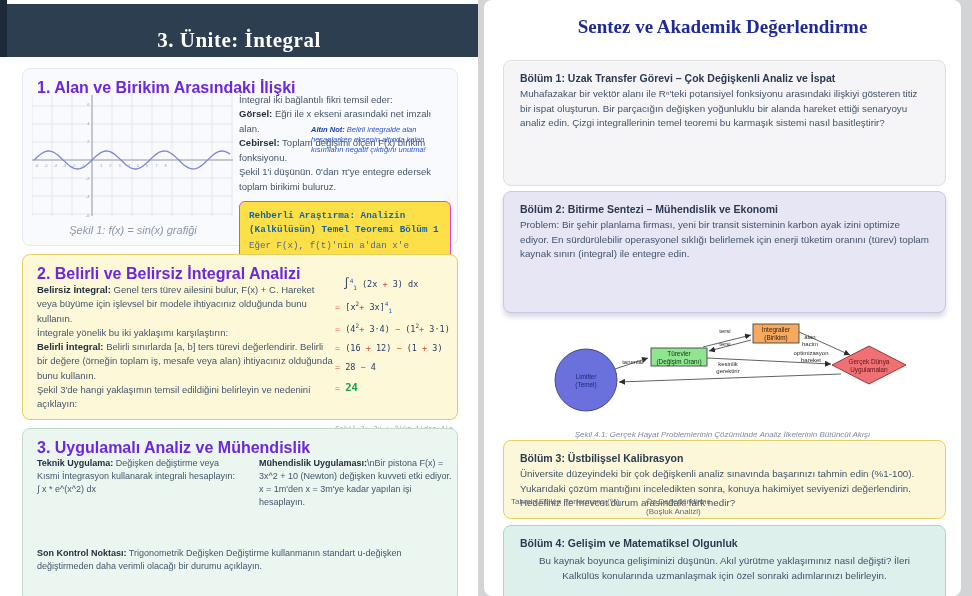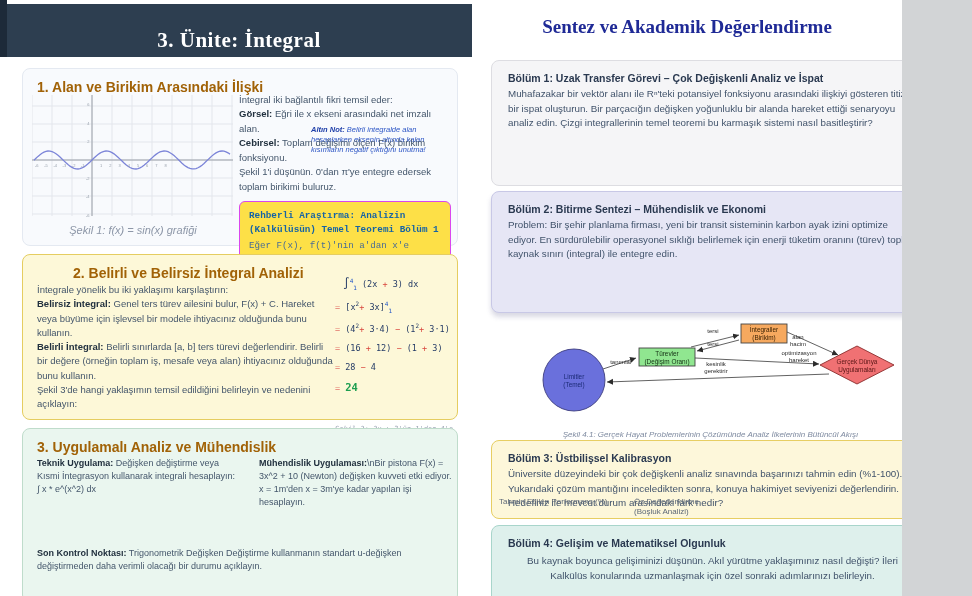--- a/index.html
+++ b/index.html
@@ -4,33 +4,33 @@
 <style>
   html,body{margin:0;padding:0;}
   body{
     width:972px;height:596px;position:relative;overflow:hidden;
     background:#d2d4d6;
     font-family:"Liberation Sans", sans-serif;
     -webkit-font-smoothing:antialiased;
   }
   .page{position:absolute;top:0;height:596px;background:#ffffff;overflow:hidden;}
   .page-left{left:0;width:478px;}
-  .page-right{left:472px;width:430px;}
+  .page-right{left:484px;width:477px;border-radius:8px;}
 
   
   .lp-header{position:absolute;left:0;top:4px;width:478px;height:53px;background:#2d3e50;text-align:center;}
   .lp-header-accent{position:absolute;left:0;top:0;width:7px;height:57px;background:#1d2a39;}
   .lp-title{margin:16px;padding-top:8px;font-family:"Liberation Serif", serif;font-size:21px;font-weight:700;color:#ffffff;letter-spacing:.5px;}
   .lp-subtitle{margin:2px 0 0;font-size:9.5px;color:#a9b4c2;}
 
   
   .card{position:absolute;left:22px;width:436px;border-radius:8px;border:1px solid;box-sizing:border-box;}
-  .card h2{margin:10px 14px 4px;font-size:14px;color:#a16207;}
+  .card h2{margin:10px 14px 4px;font-size:16px;color:#6d28d9;}
   .card-1{top:68px;height:178px;background:#f8fafd;border-color:#e4e9f1;}
-  .card-2{top:254px;height:166px;background:#fdf8d8;border-color:#e5cd60;padding-left:36px;}
+  .card-2{top:254px;height:166px;background:#fdf8d8;border-color:#e5cd60;}
   .card-3{top:428px;height:175px;background:#eaf6ef;border-color:#bfdccb;}
 
   .gold-note{position:absolute;right:10px;top:8px;width:136px;font-size:7.5px;font-style:italic;color:#2c55c5;line-height:1.35;margin-top:48px;}
   .gold-note b{color:#1d3da8;}
 
   .fig1{position:absolute;left:8px;top:26px;width:204px;text-align:center;}
   .fig-caption{font-size:11px;font-style:italic;color:#8d97a8;margin-top:3px;}
 
   .s1-text{position:absolute;left:216px;top:24px;width:212px;font-size:9.5px;color:#44566b;line-height:1.52;}
   .s1-text b{color:#22313f;}
@@ -143,22 +143,22 @@
       <div class="callout">
         <p class="callout-title">Rehberli Araştırma: Analizin (Kalkülüsün) Temel Teoremi Bölüm 1</p>
         <p class="callout-body">Eğer F(x), f(t)'nin a'dan x'e integrali olarak tanımlanırsa, F(x)'in türevi ile orijinal f(x) fonksiyonu arasındaki ilişkiyi açıklayınız.</p>
       </div>
     </div>
   </section>
 
   <section class="card card-2">
     <h2>2. Belirli ve Belirsiz İntegral Analizi</h2>
     <div class="s2-text">
+      <div><b>Belirsiz İntegral:</b><span> Genel ters türev ailesini bulur, F(x) + C. Hareket veya büyüme için işlevsel bir modele ihtiyacınız olduğunda bunu kullanın.</span></div>
       <div>İntegrale yönelik bu iki yaklaşımı karşılaştırın:</div>
-      <div><b>Belirsiz İntegral:</b><span> Genel ters türev ailesini bulur, F(x) + C. Hareket veya büyüme için işlevsel bir modele ihtiyacınız olduğunda bunu kullanın.</span></div>
       <div><b>Belirli İntegral:</b><span> Belirli sınırlarda [a, b] ters türevi değerlendirir. Belirli bir değere (örneğin toplam iş, mesafe veya alan) ihtiyacınız olduğunda bunu kullanın.</span></div>
       <div>Şekil 3'de hangi yaklaşımın temsil edildiğini belirleyin ve nedenini açıklayın:</div>
     </div>
     <div class="s2-math">
         <div class="m-line"><span class="m-tok m-int">∫</span><span class="m-tok m-lim m-sup">4</span><span class="m-tok m-lim m-sub">1</span><span class="m-tok m-t"> (2x </span><span class="m-tok m-op">+</span><span class="m-tok m-t"> 3) dx</span></div>
         <div class="m-line"><span class="m-tok m-eq">= </span><span class="m-tok m-br">[</span><span class="m-tok m-t">x</span><span class="m-tok m-t m-sup">2</span><span class="m-tok m-op">+ </span><span class="m-tok m-t">3x</span><span class="m-tok m-br">]</span><span class="m-tok m-lim m-sup">4</span><span class="m-tok m-lim m-sub">1</span></div>
         <div class="m-line"><span class="m-tok m-eq">= </span><span class="m-tok m-t">(4</span><span class="m-tok m-t m-sup">2</span><span class="m-tok m-op">+ </span><span class="m-tok m-t">3·4) </span><span class="m-tok m-op">− </span><span class="m-tok m-t">(1</span><span class="m-tok m-t m-sup">2</span><span class="m-tok m-op">+ </span><span class="m-tok m-t">3·1)</span></div>
         <div class="m-line"><span class="m-tok m-eq">= </span><span class="m-tok m-t">(16 </span><span class="m-tok m-op">+</span><span class="m-tok m-t"> 12) </span><span class="m-tok m-op">−</span><span class="m-tok m-t"> (1 </span><span class="m-tok m-op">+</span><span class="m-tok m-t"> 3)</span></div>
         <div class="m-line"><span class="m-tok m-eq">= </span><span class="m-tok m-t">28 </span><span class="m-tok m-op">−</span><span class="m-tok m-t"> 4</span></div>
         <div class="m-line"><span class="m-tok m-eq">= </span><span class="m-tok m-res">24</span></div>

